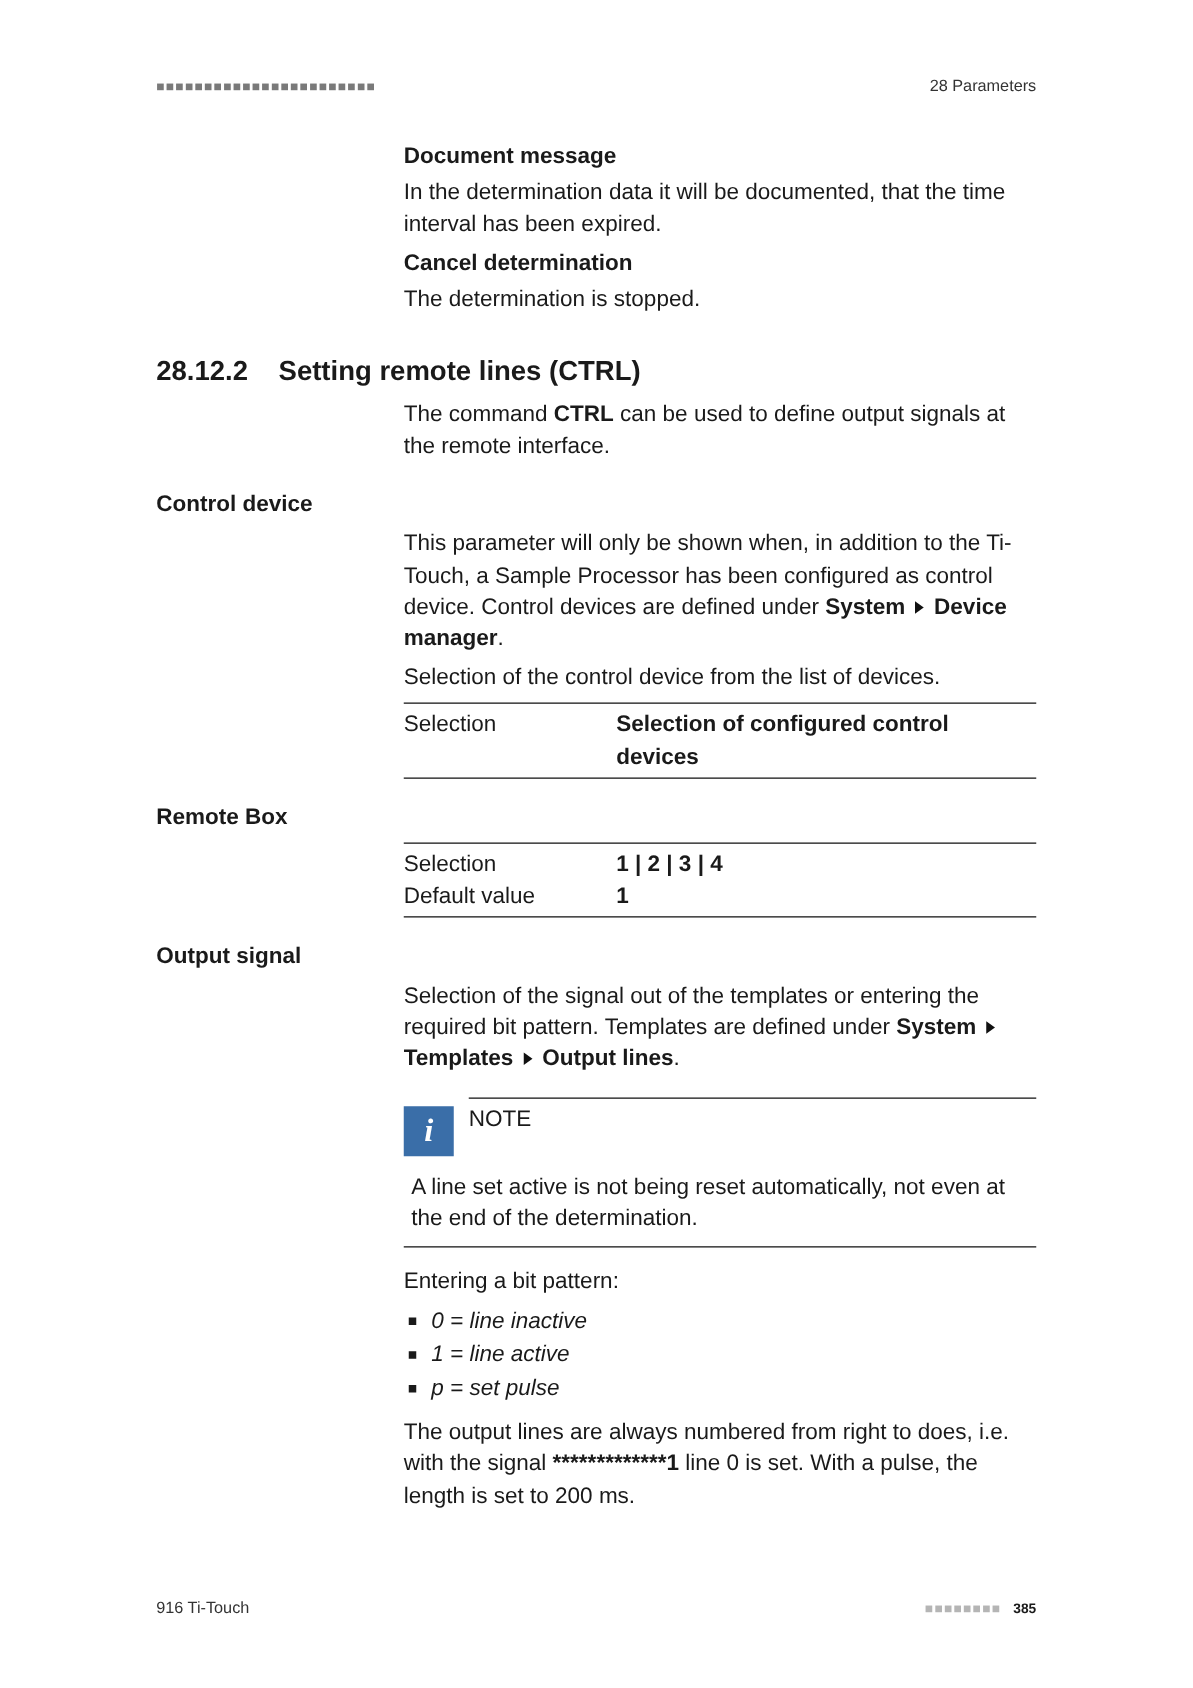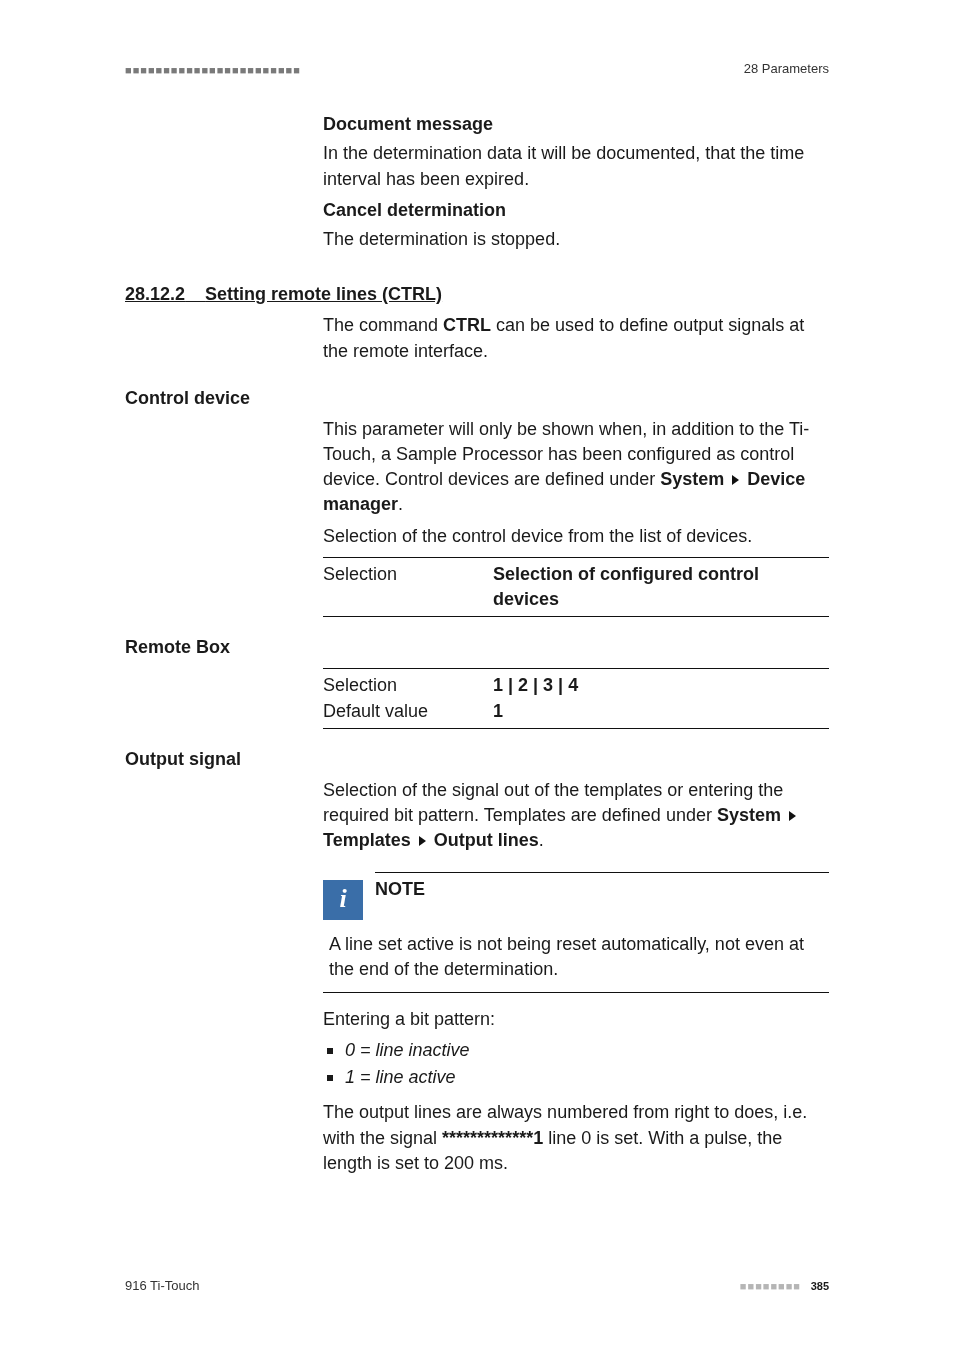--- a/index.html
+++ b/index.html
@@ -59,21 +59,21 @@
   }
   .ftr .pg {
     font-weight: 700;
     font-size: 11px;
     color: #1a1a1a;
   }
 
   
   .col-main { margin-left: 198px; }   
   .col-label { margin-left: 0; font-weight: 700; }  
-  .col-h2 { margin-left: 0; font-weight: 700; font-size: 18px; text-decoration: underline; }
+  .col-h2 { margin-left: 0; font-weight: 700; font-size: 22px; }
 
   .para { margin: 0 0 4px 0; }
   .block { margin-top: 6px; }
 
   .strong { font-weight: 700; }
 
   
   .sel-table {
     margin-top: 8px;
     border-top: 1px solid #111;
@@ -115,21 +115,21 @@
     color: #fff;
     font-family: Georgia, "Times New Roman", serif;
     font-weight: 700;
     font-size: 26px;
     font-style: italic;
   }
   .note-title-line {
     flex: 1;
     border-top: 1px solid #111;
     padding-top: 4px;
-    font-weight: 700;
+    font-weight: 400;
   }
   .note-body {
     margin-top: 24px;
     margin-left: 6px;
     margin-bottom: 10px;
   }
   .note-bottom-rule {
     border-top: 1px solid #111;
     margin-left: 0;
   }
@@ -248,20 +248,21 @@
         <div class="note-title-line">NOTE</div>
       </div>
       <div class="note-body">A line set active is not being reset automatically, not even at the end of the determination.</div>
       <div class="note-bottom-rule"></div>
     </div>
 
     <p class="para">Entering a bit pattern:</p>
     <ul class="bits">
       <li>0 = line inactive</li>
       <li>1 = line active</li>
+      <li>p = set pulse</li>
     </ul>
 
     <p class="para">
       <span>The output lines are always numbered from right to does, i.e. with the signal </span><span class="strong">*************1</span><span> line 0 is set. With a pulse, the length is set to 200 ms.</span>
     </p>
   </div>
 
 </div>
 
 <div class="ftr">

